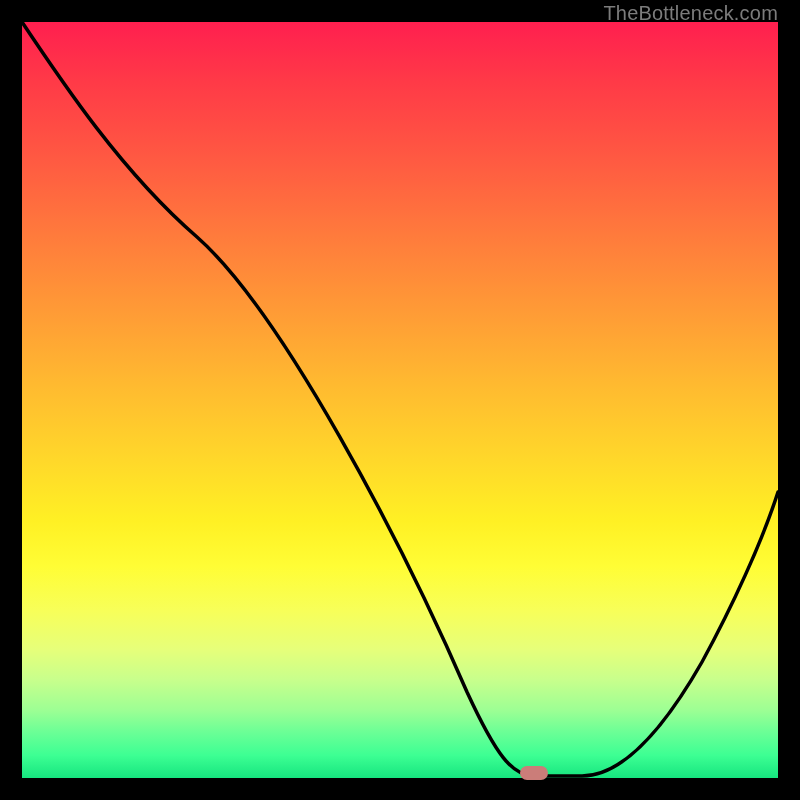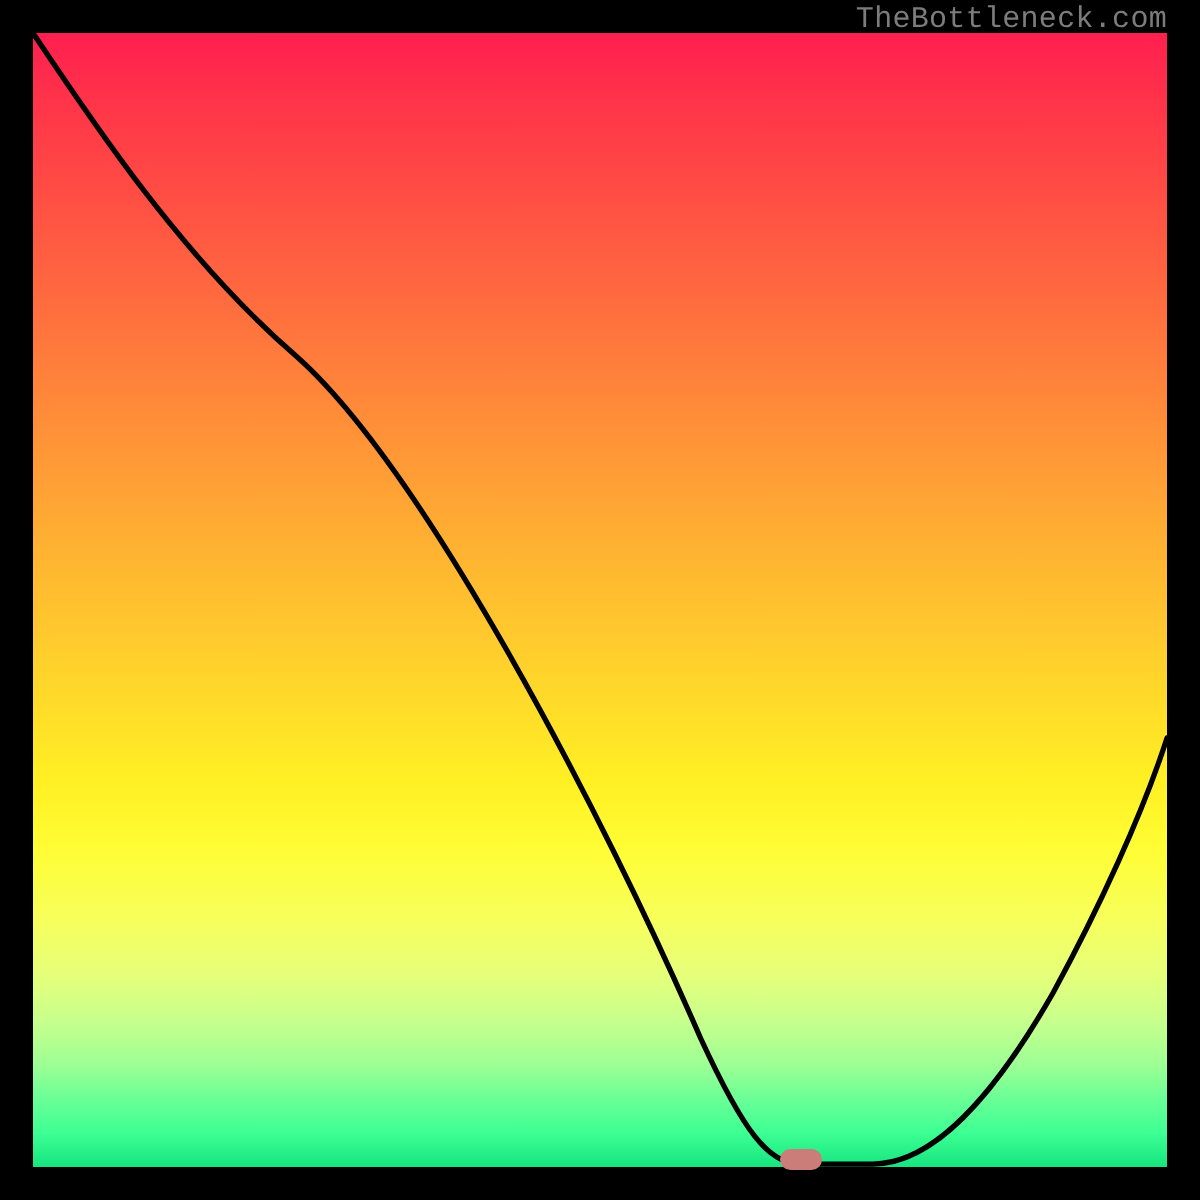--- a/index.html
+++ b/index.html
@@ -9,21 +9,20 @@
     height: 800px;
     background: #000;
     overflow: hidden;
     font-family: Arial, Helvetica, sans-serif;
   }
   .frame {
     position: relative;
     width: 800px;
     height: 562px;
     background: #000;
-    font-family: Liberation Mono, monospace;
   }
   .plot-area {
     position: absolute;
     left: 22px;
     top: 22px;
     width: 756px;
     height: 756px;
     
     background: linear-gradient(to bottom,
       #ff1f4f 0%,

